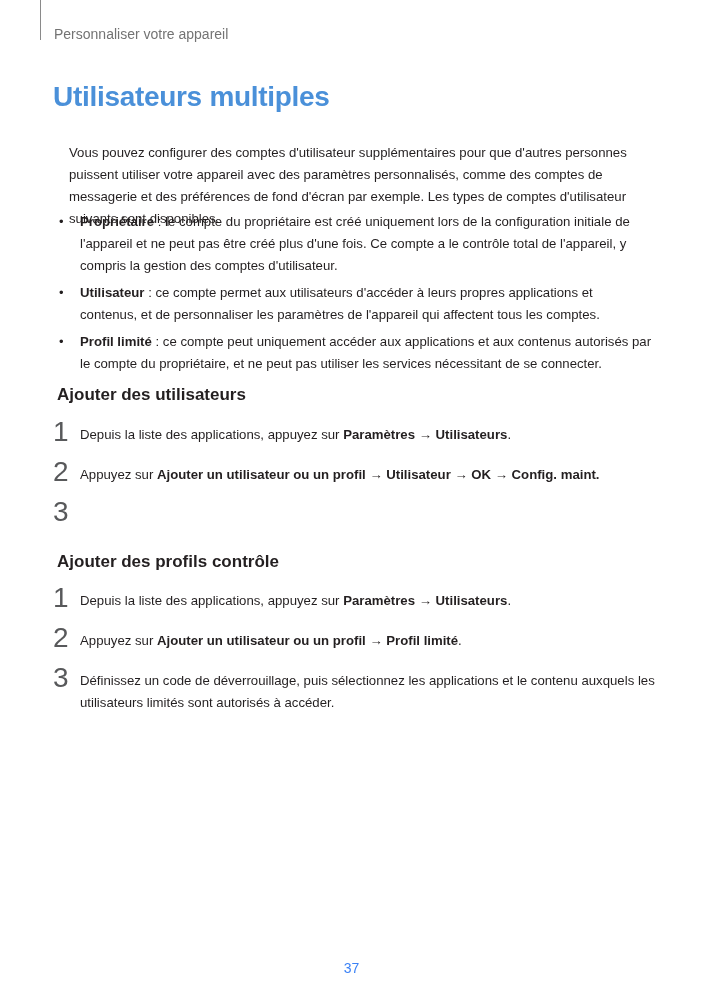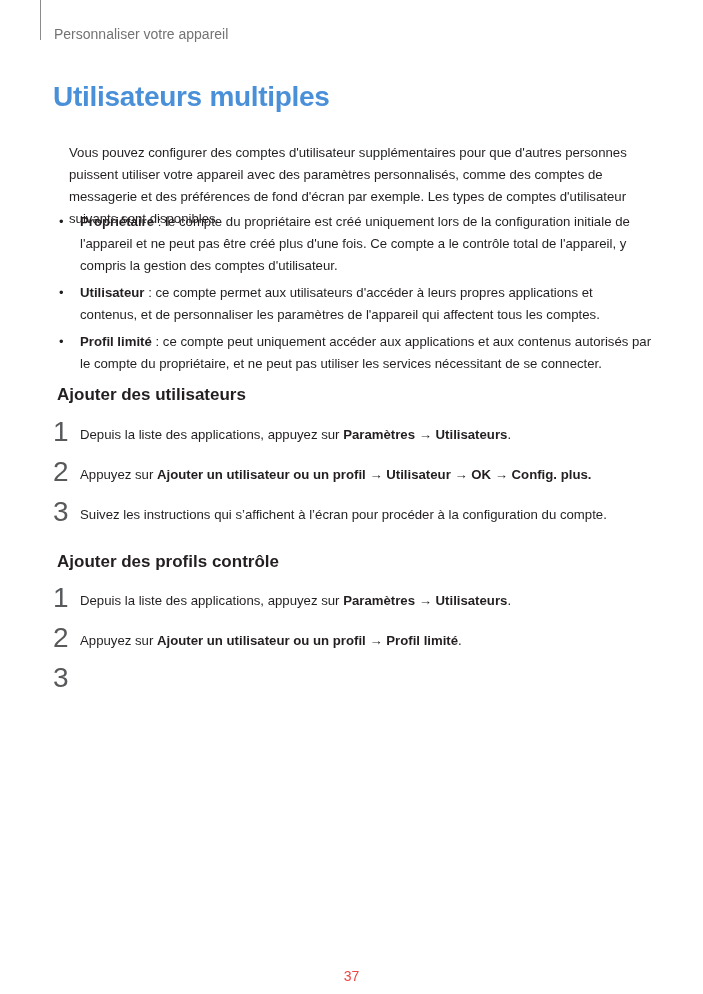--- a/index.html
+++ b/index.html
@@ -35,21 +35,21 @@
     position: absolute; left: 53px; margin: 4px; font-size: 17px; font-weight: bold; color: #231f20;
   }
   .steps { position: absolute; left: 53px; width: 610px; margin: 0; padding: 0; list-style: none; }
   .step { position: relative; padding-left: 27px; font-size: 13.2px; line-height: 22px; }
   .step-num {
     position: absolute; left: 0; top: -8px; font-size: 28px; color: #58595b; font-weight: normal;
     line-height: 32px;
   }
   .page-number {
     position: absolute; left: 0; width: 703px; top: 960px; text-align: center;
-    font-size: 14px; color: #ef4444; margin-top: 8px;
+    font-size: 14px; color: #3b82f6;
   }
 </style>
 </head>
 <body>
 
 <div class="header-rule"></div>
 <div class="running-header">Personnaliser votre appareil</div>
 
 <h1 class="page-title">Utilisateurs multiples</h1>
 
@@ -71,36 +71,36 @@
 </ul>
 
 <h2 class="section-heading" style="top:381px;">Ajouter des utilisateurs</h2>
 <ol class="steps" style="top:424px;">
   <li class="step" style="margin-bottom:18px;">
     <span class="step-num">1</span>
     <span>Depuis la liste des applications, appuyez sur </span><span class="b">Paramètres</span><span> → </span><span class="b">Utilisateurs</span><span>.</span>
   </li>
   <li class="step" style="margin-bottom:18px;">
     <span class="step-num">2</span>
-    <span>Appuyez sur </span><span class="b">Ajouter un utilisateur ou un profil</span><span> → </span><span class="b">Utilisateur</span><span> → </span><span class="b">OK</span><span> → </span><span class="b">Config. plus.</span>
+    <span>Appuyez sur </span><span class="b">Ajouter un utilisateur ou un profil</span><span> → </span><span class="b">Utilisateur</span><span> → </span><span class="b">OK</span><span> → </span><span class="b">Config. maint.</span>
   </li>
   <li class="step">
     <span class="step-num">3</span>
-    <span>Suivez les instructions qui s’affichent à l’écran pour procéder à la configuration du compte.</span>
   </li>
 </ol>
 
 <h2 class="section-heading" style="top:548px;">Ajouter des profils contrôle</h2>
 <ol class="steps" style="top:590px;">
   <li class="step" style="margin-bottom:18px;">
     <span class="step-num">1</span>
     <span>Depuis la liste des applications, appuyez sur </span><span class="b">Paramètres</span><span> → </span><span class="b">Utilisateurs</span><span>.</span>
   </li>
   <li class="step" style="margin-bottom:18px;">
     <span class="step-num">2</span>
     <span>Appuyez sur </span><span class="b">Ajouter un utilisateur ou un profil</span><span> → </span><span class="b">Profil limité</span><span>.</span>
   </li>
   <li class="step">
     <span class="step-num">3</span>
+    <span>Définissez un code de déverrouillage, puis sélectionnez les applications et le contenu auxquels les utilisateurs limités sont autorisés à accéder.</span>
   </li>
 </ol>
 
 <div class="page-number">37</div>
 
 </body></html>

